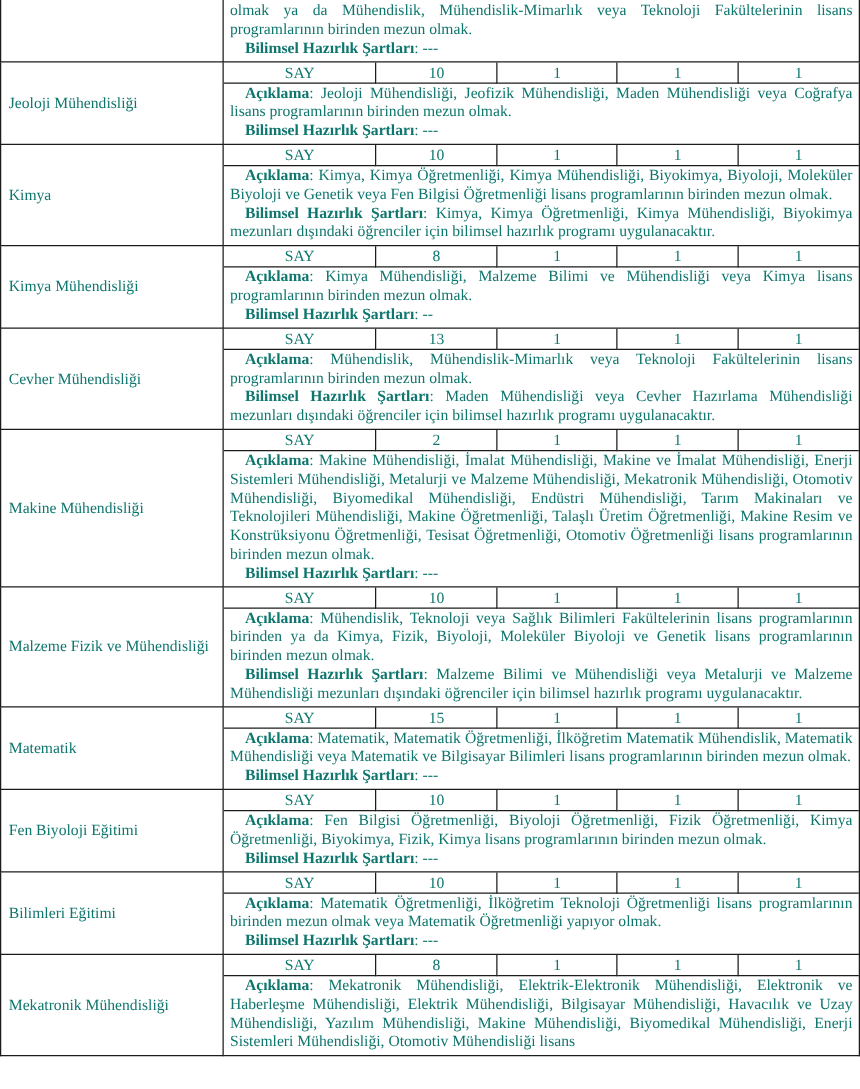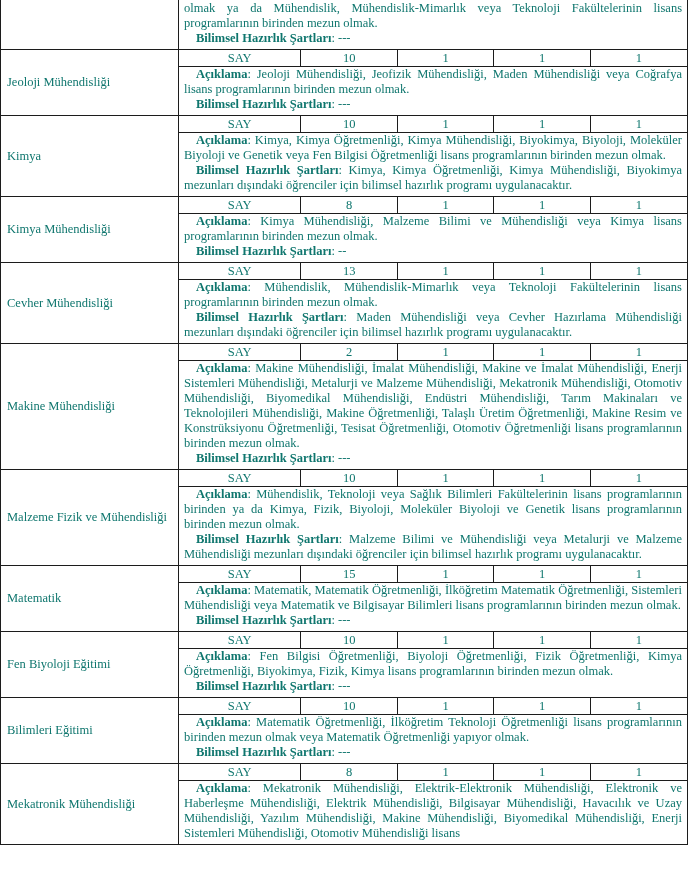--- a/index.html
+++ b/index.html
@@ -248,21 +248,21 @@
         <tbody>
           <tr>
             <td>SAY</td>
             <td>15</td>
             <td>1</td>
             <td>1</td>
             <td>1</td>
           </tr>
         </tbody>
       </table>
-      <div class="desc"><span class="bold">Açıklama</span><span>: Matematik, Matematik Öğretmenliği, İlköğretim Matematik Öğretmenliği, Sistemleri Mühendisliği veya Matematik ve Bilgisayar Bilimleri lisans programlarının birinden mezun olmak.</span></div>
+      <div class="desc"><span class="bold">Açıklama</span><span>: Matematik, Matematik Öğretmenliği, İlköğretim Matematik Mühendislik, Matematik Mühendisliği veya Matematik ve Bilgisayar Bilimleri lisans programlarının birinden mezun olmak.</span></div>
       <div class="desc"><span class="bold">Bilimsel Hazırlık Şartları</span><span>: ---</span></div>
     </td>
   </tr>
         <tr>
     <td class="name-cell">Fen Biyoloji Eğitimi</td>
     <td class="content-cell">
       <table class="say-table">
         <colgroup>
           <col class="sc1">
                 <col class="sc2">

